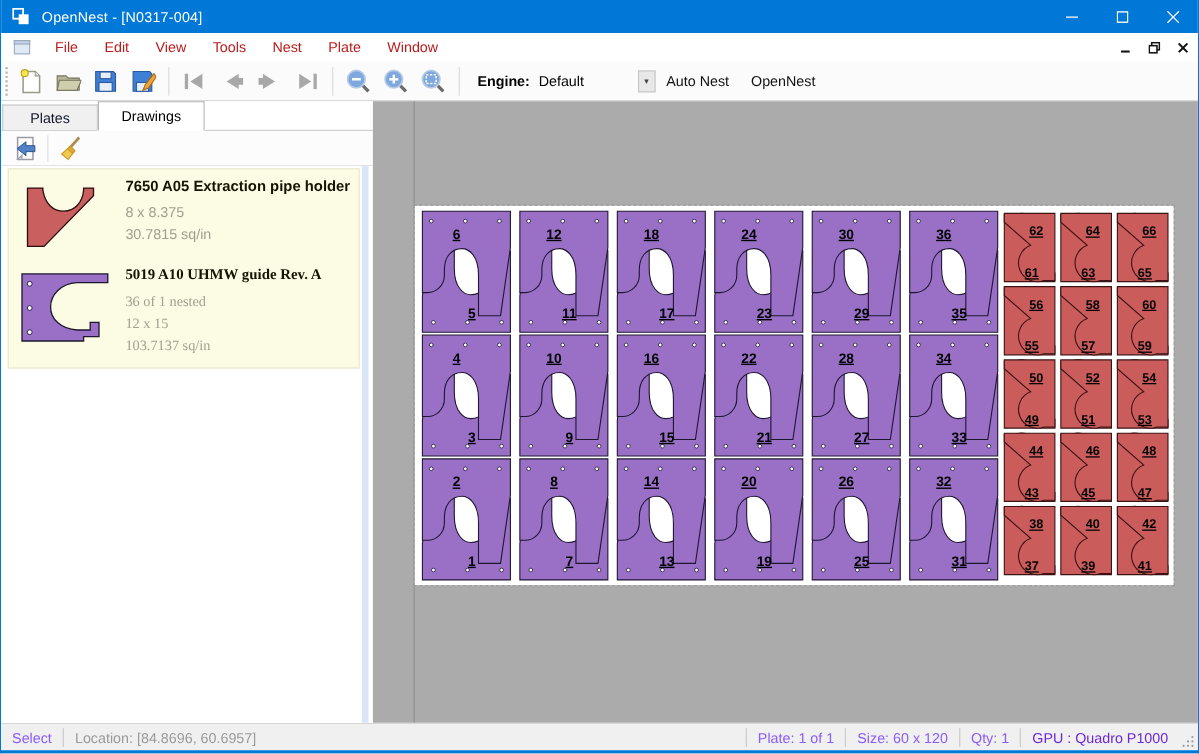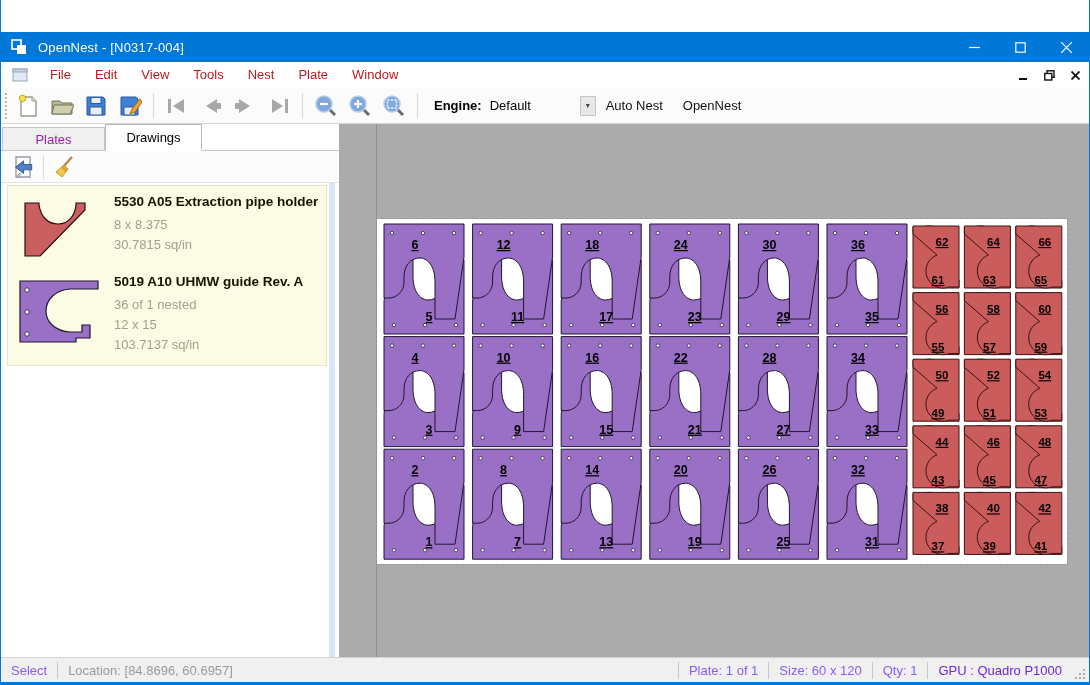--- a/index.html
+++ b/index.html
@@ -2,21 +2,21 @@
 <html><head>
 <meta charset="utf-8">
 <style>
   * { margin:0; padding:0; box-sizing:border-box; }
   html,body { width:1090px; height:685px; font-family:"Liberation Sans",sans-serif; }
   .window { width:1090px; height:685px; display:flex; flex-direction:column;
             border-left:1px solid #0078d7; border-right:1px solid #0078d7; border-bottom:3px solid #0078d7;
             background:#fff; overflow:hidden; }
 
   
-  .titlebar { height:30px; background:#0078d7; display:flex; align-items:center; color:#fff; flex:0 0 auto;margin-top:32px; }
+  .titlebar { height:30px; background:#0078d7; display:flex; align-items:center; color:#fff; flex:0 0 auto; }
   .titlebar .appicon { width:18px; height:16px; margin:0 9px 0 10px; }
   .titlebar .title { font-size:13px; letter-spacing:.2px; }
   .titlebar .spacer { flex:1; }
   .caption-btn { width:46px; height:30px; display:flex; align-items:center; justify-content:center; color:#fff; font-size:13px; }
   .caption-btn svg { display:block; }
 
   
   .menubar { height:26px; background:#fff; display:flex; align-items:center; flex:0 0 auto; }
   .mdi-doc-icon { width:16px; height:14px; margin:0 10px 0 11px; }
   .menu-item { padding:0 12px; font-size:13px; color:#b91c1c; height:26px; line-height:26px; }
@@ -34,21 +34,21 @@
   .engine-drop { width:16px; height:20px; background:#e8e8e8; border:1px solid #c5c5c5; display:flex; align-items:center; justify-content:center; font-size:8px; color:#444; }
   .flatbtn { font-size:13px; color:#111; padding:0 10px; height:26px; line-height:26px; }
 
   
   .body { flex:1; display:flex; min-height:0; }
 
   
   .left-panel { width:338px; flex:0 0 auto; background:#fff; display:flex; flex-direction:column; position:relative; }
   .tabstrip { height:27px; display:flex; align-items:flex-end; border-bottom:1px solid #c8c8c8; background:#fff; flex:0 0 auto;}
   .tab { font-size:13px; text-align:center; }
-  .tab.inactive { width:103px; height:23px; line-height:23px; background:#f0f0f0; border:1px solid #c8c8c8; border-bottom:none; margin-left:1px; color:#a21caf; }
+  .tab.inactive { width:87px; height:23px; line-height:23px; background:#f0f0f0; border:1px solid #c8c8c8; border-bottom:none; margin-left:1px; color:#0f172a; }
   .tab.active { width:97px; height:27px; line-height:26px; background:#fff; border:1px solid #b8b8b8; border-bottom:1px solid #fff; margin-bottom:-1px; position:relative; }
   .panel-toolbar { height:32px; display:flex; align-items:center; border-bottom:1px solid #e3e3e3; background:#fcfcfc; flex:0 0 auto; }
   .ptbtn { width:32px; height:28px; display:flex; align-items:center; justify-content:center; }
   .psep { width:1px; height:24px; background:#dcdcdc; margin:0 4px; }
   .drawing-list { flex:1; background:#fff; padding:2px 0 0 0; position:relative; }
   .list-yellow { background:#fcfce4; border:1px solid #e6e6c8; margin:0 12px 0 6px; padding:6px 4px 8px 6px; }
   .drawing-item { display:flex; margin-bottom:8px; }
   .thumb { width:100px; flex:0 0 auto; display:flex; align-items:flex-start; justify-content:flex-start; padding-top:4px; }
   .d-info { flex:1; padding-top:2px; }
   .d-title { font-size:13.5px; font-weight:bold; color:#141400; margin-bottom:6px; }
@@ -244,27 +244,27 @@
       <div class="drawing-list">
         <div class="list-yellow">
 
           <div class="drawing-item">
             <div class="thumb">
               <svg width="82" height="68" viewBox="0 0 82 68">
                 <path d="M11,7 H25 L25,9 C27,21 34,28 44,28 C54,28 61,20 62,9 L62,7 H71 V14 L26,60 H11 Z" fill="#c95f5f" stroke="#2a0d0d" stroke-width="1.2"></path>
               </svg>
             </div>
             <div class="d-info">
-              <div class="d-title">5530 A05 Extraction pipe holder</div>
+              <div class="d-title">7650 A05 Extraction pipe holder</div>
               <div class="d-line">8 x 8.375</div>
               <div class="d-line">30.7815 sq/in</div>
             </div>
           </div>
 
-          <div class="drawing-item" style="margin-bottom:2px;">
+          <div class="drawing-item" style="margin-bottom:2px;font-family:Liberation Serif, serif;">
             <div class="thumb">
               <svg width="88" height="70" viewBox="0 0 88 70">
                 <path d="M6,5 H84 V13 H56 C41,14 32,24 32,35 C32,46 41,55 56,56 H68 V49 H76 V62 H62 V66 H6 Z" fill="#9a70c7" stroke="#1f1630" stroke-width="1.2"></path>
                 <circle cx="13" cy="14" r="2.2" fill="#fff" stroke="#1f1630" stroke-width="0.8"></circle>
                 <circle cx="13" cy="36" r="2.2" fill="#fff" stroke="#1f1630" stroke-width="0.8"></circle>
                 <circle cx="13" cy="58" r="2.2" fill="#fff" stroke="#1f1630" stroke-width="0.8"></circle>
               </svg>
             </div>
             <div class="d-info">
               <div class="d-title">5019 A10 UHMW guide Rev. A</div>

